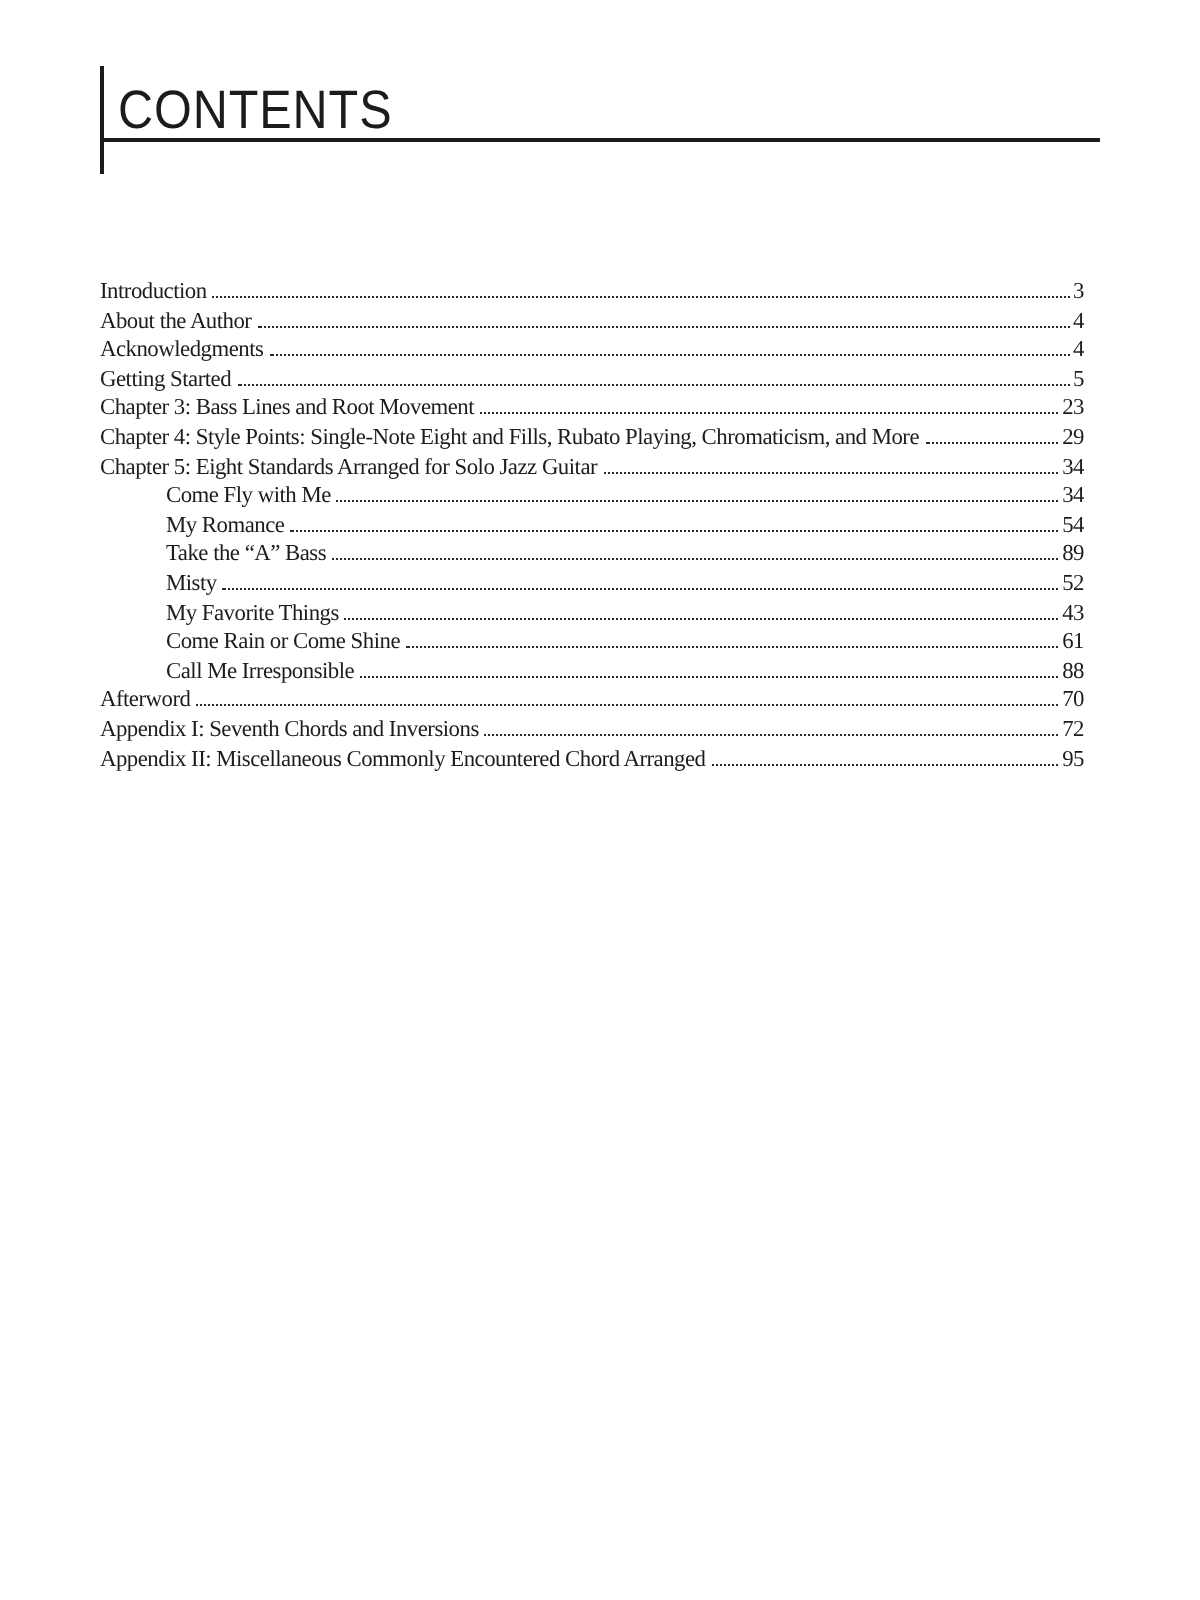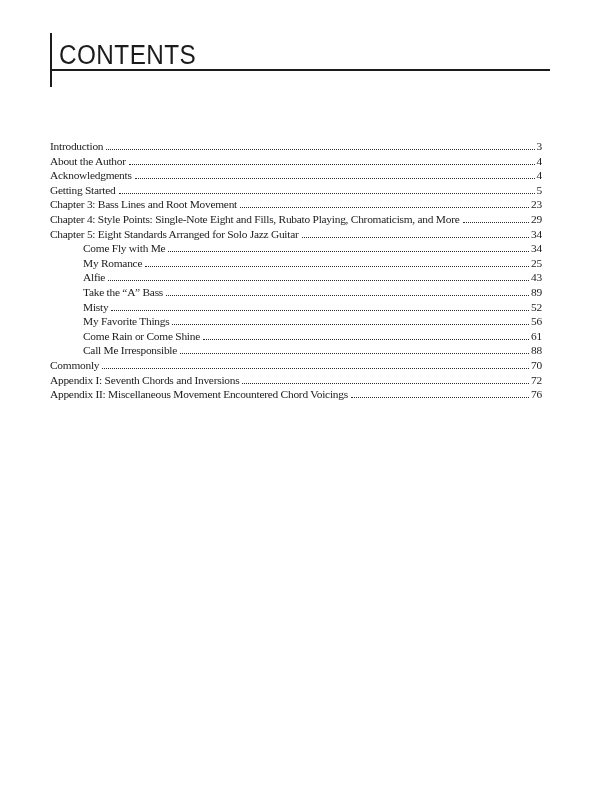--- a/index.html
+++ b/index.html
@@ -118,62 +118,57 @@
     <span class="toc-page">34</span>
   </div>
       <div class="toc-row indent">
     <span class="toc-label">Come Fly with Me</span>
     <span class="toc-leader"></span>
     <span class="toc-page">34</span>
   </div>
       <div class="toc-row indent">
     <span class="toc-label">My Romance</span>
     <span class="toc-leader"></span>
-    <span class="toc-page">25</span>
-  </div>
-      <div class="toc-row indent">
-    <span class="toc-label">Alfie</span>
-    <span class="toc-leader"></span>
-    <span class="toc-page">43</span>
+    <span class="toc-page">54</span>
   </div>
       <div class="toc-row indent">
     <span class="toc-label">Take the “A” Bass</span>
     <span class="toc-leader"></span>
     <span class="toc-page">89</span>
   </div>
       <div class="toc-row indent">
     <span class="toc-label">Misty</span>
     <span class="toc-leader"></span>
     <span class="toc-page">52</span>
   </div>
       <div class="toc-row indent">
     <span class="toc-label">My Favorite Things</span>
     <span class="toc-leader"></span>
-    <span class="toc-page">56</span>
+    <span class="toc-page">43</span>
   </div>
       <div class="toc-row indent">
     <span class="toc-label">Come Rain or Come Shine</span>
     <span class="toc-leader"></span>
     <span class="toc-page">61</span>
   </div>
       <div class="toc-row indent">
     <span class="toc-label">Call Me Irresponsible</span>
     <span class="toc-leader"></span>
     <span class="toc-page">88</span>
   </div>
       <div class="toc-row">
-    <span class="toc-label">Commonly</span>
+    <span class="toc-label">Afterword</span>
     <span class="toc-leader"></span>
     <span class="toc-page">70</span>
   </div>
       <div class="toc-row">
     <span class="toc-label">Appendix I: Seventh Chords and Inversions</span>
     <span class="toc-leader"></span>
     <span class="toc-page">72</span>
   </div>
       <div class="toc-row">
-    <span class="toc-label">Appendix II: Miscellaneous Movement Encountered Chord Voicings</span>
+    <span class="toc-label">Appendix II: Miscellaneous Commonly Encountered Chord Arranged</span>
     <span class="toc-leader"></span>
-    <span class="toc-page">76</span>
+    <span class="toc-page">95</span>
   </div>
     </div>
 
 </div>
 
 </body></html>

